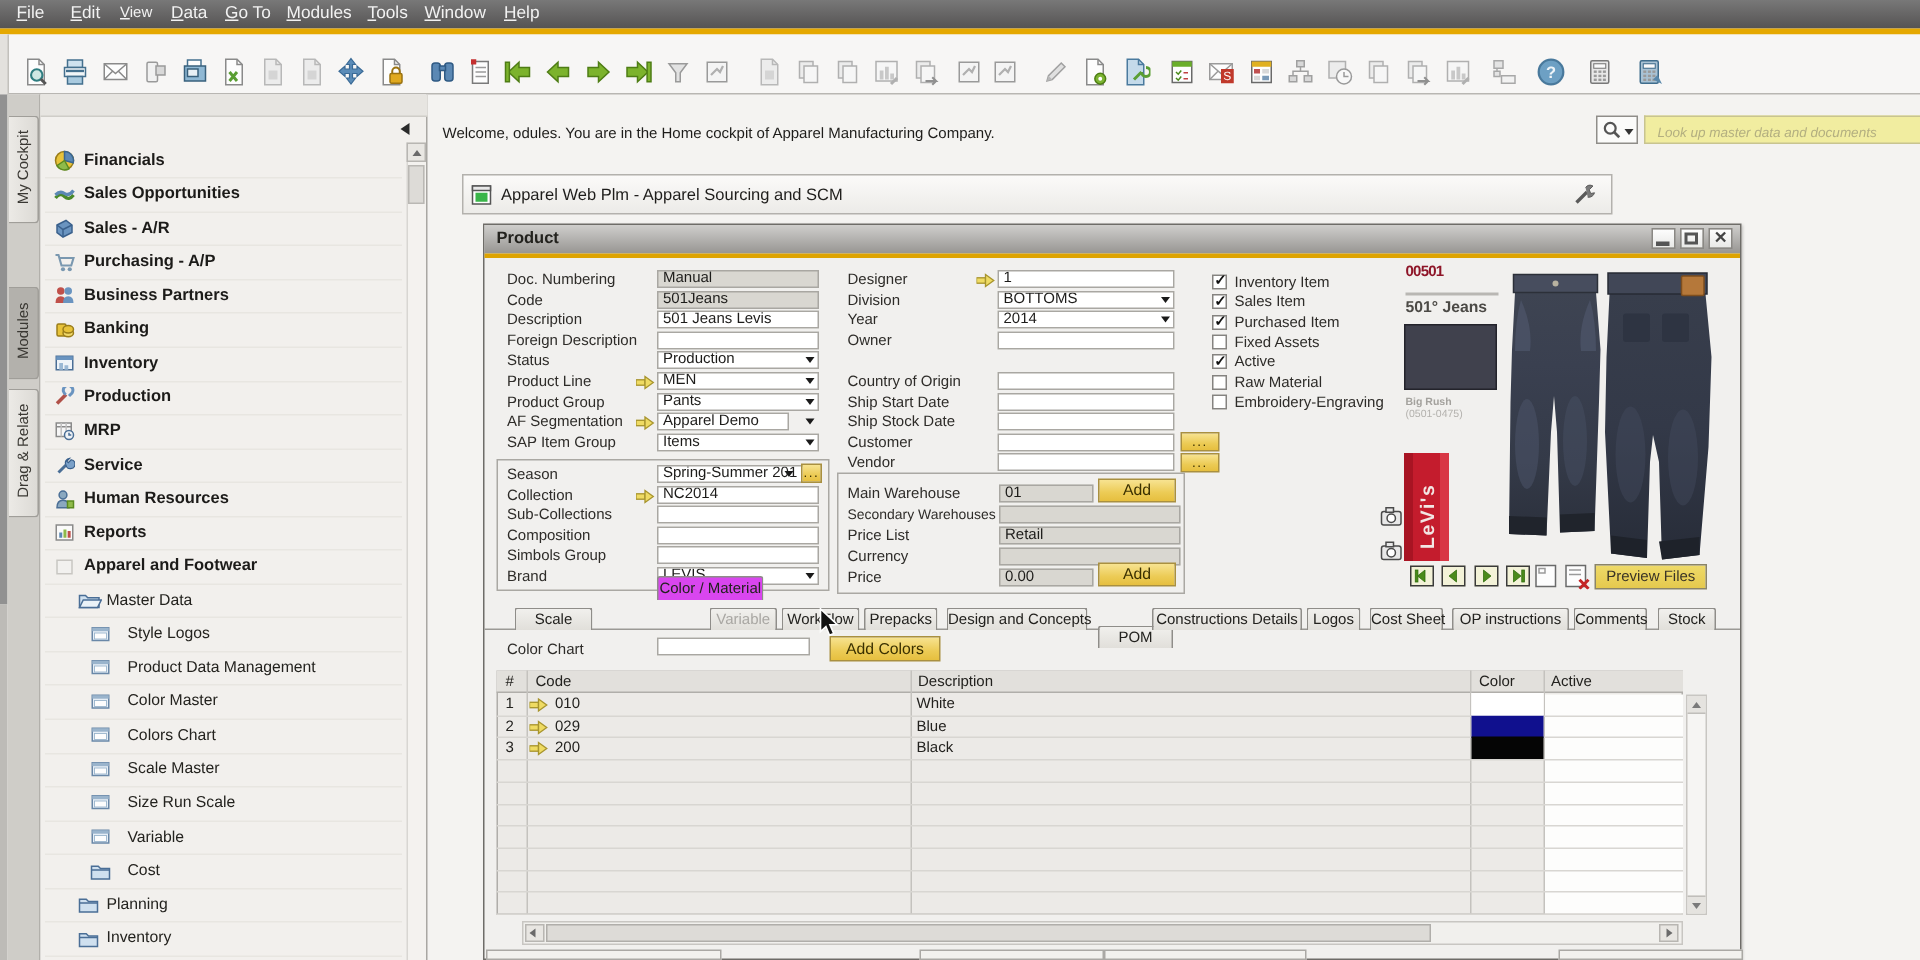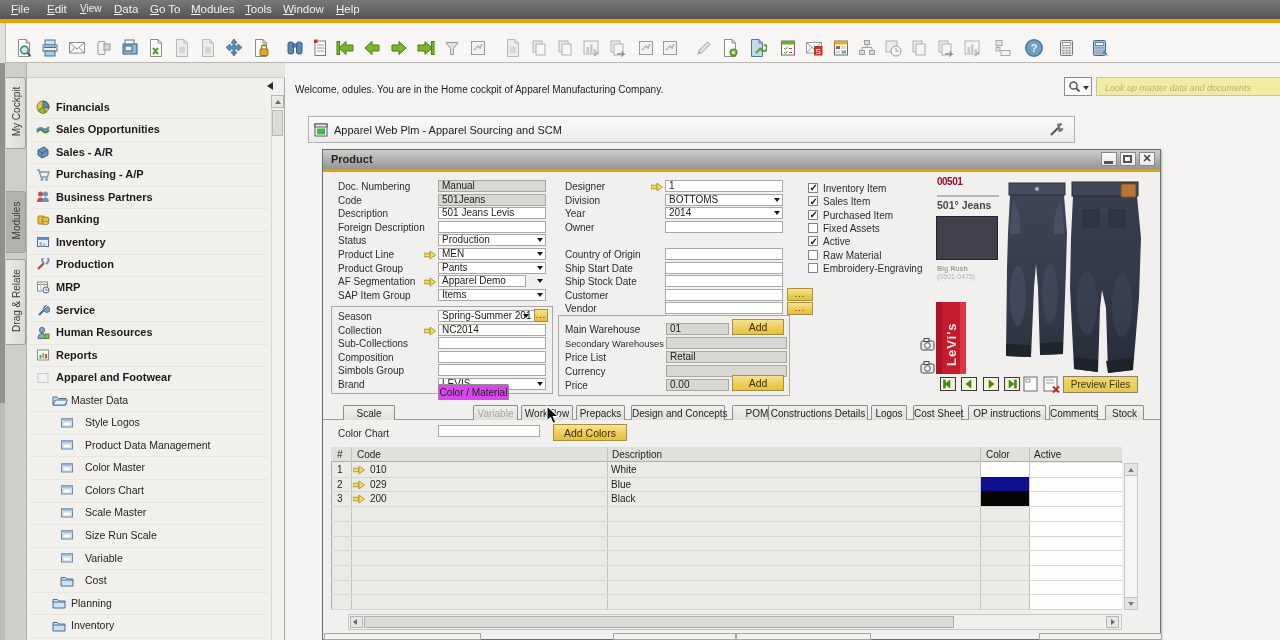--- a/index.html
+++ b/index.html
@@ -654,21 +654,21 @@
     <path d="M10 10.5 L16 16.5 M16 10.5 L10 16.5" stroke="#c42525" stroke-width="2"></path>
   </svg>
 <div class="ybtn" style="left:1063px;top:376px;width:75px;height:17px;line-height:16px;background:linear-gradient(#efda68,#e5c94e);border:1px solid #8a8468;color:#3a3426;font-size:10px">Preview Files</div>
 <div class="ab" style="left:323px;top:419px;width:837px;height:1px;background:#9b9995"></div>
 <div class="tab" style="left:343px;top:405px;width:52px;color:#23221f;">Scale</div>
 <div class="tab" style="left:398px;top:384px;width:71px;color:#23221f;background:#d946ef;height:16px;z-index:3;margin-left:40px;">Color / Material</div>
 <div class="tab" style="left:473px;top:405px;width:45px;color:#a9a7a3;">Variable</div>
 <div class="tab" style="left:521px;top:405px;width:52px;color:#23221f;">WorkFlow</div>
 <div class="tab" style="left:576px;top:405px;width:49px;color:#23221f;">Prepacks</div>
 <div class="tab" style="left:631px;top:405px;width:94px;color:#23221f;">Design and Concepts</div>
-<div class="tab" style="left:732px;top:405px;width:50px;color:#23221f;">POM</div>
+<div class="tab" style="left:732px;top:417px;width:50px;color:#23221f;">POM</div>
 <div class="tab" style="left:768px;top:405px;width:100px;color:#23221f;">Constructions Details</div>
 <div class="tab" style="left:871px;top:405px;width:36px;color:#23221f;">Logos</div>
 <div class="tab" style="left:913px;top:405px;width:49px;color:#23221f;">Cost Sheet</div>
 <div class="tab" style="left:968px;top:405px;width:78px;color:#23221f;">OP instructions</div>
 <div class="tab" style="left:1049px;top:405px;width:49px;color:#23221f;">Comments</div>
 <div class="tab" style="left:1105px;top:405px;width:39px;color:#23221f;">Stock</div>
 <div class="ab lbl" style="left:338px;top:427px">Color Chart</div>
 <div class="fld" style="left:438px;top:425px;width:102px"></div>
 <div class="ybtn" style="left:553px;top:424px;width:74px;height:17px;line-height:16px">Add Colors</div>
 <div class="ab" style="left:331px;top:447px;width:791px;height:163px;background:#eceae7;border:1px solid #b0aeaa"></div>

